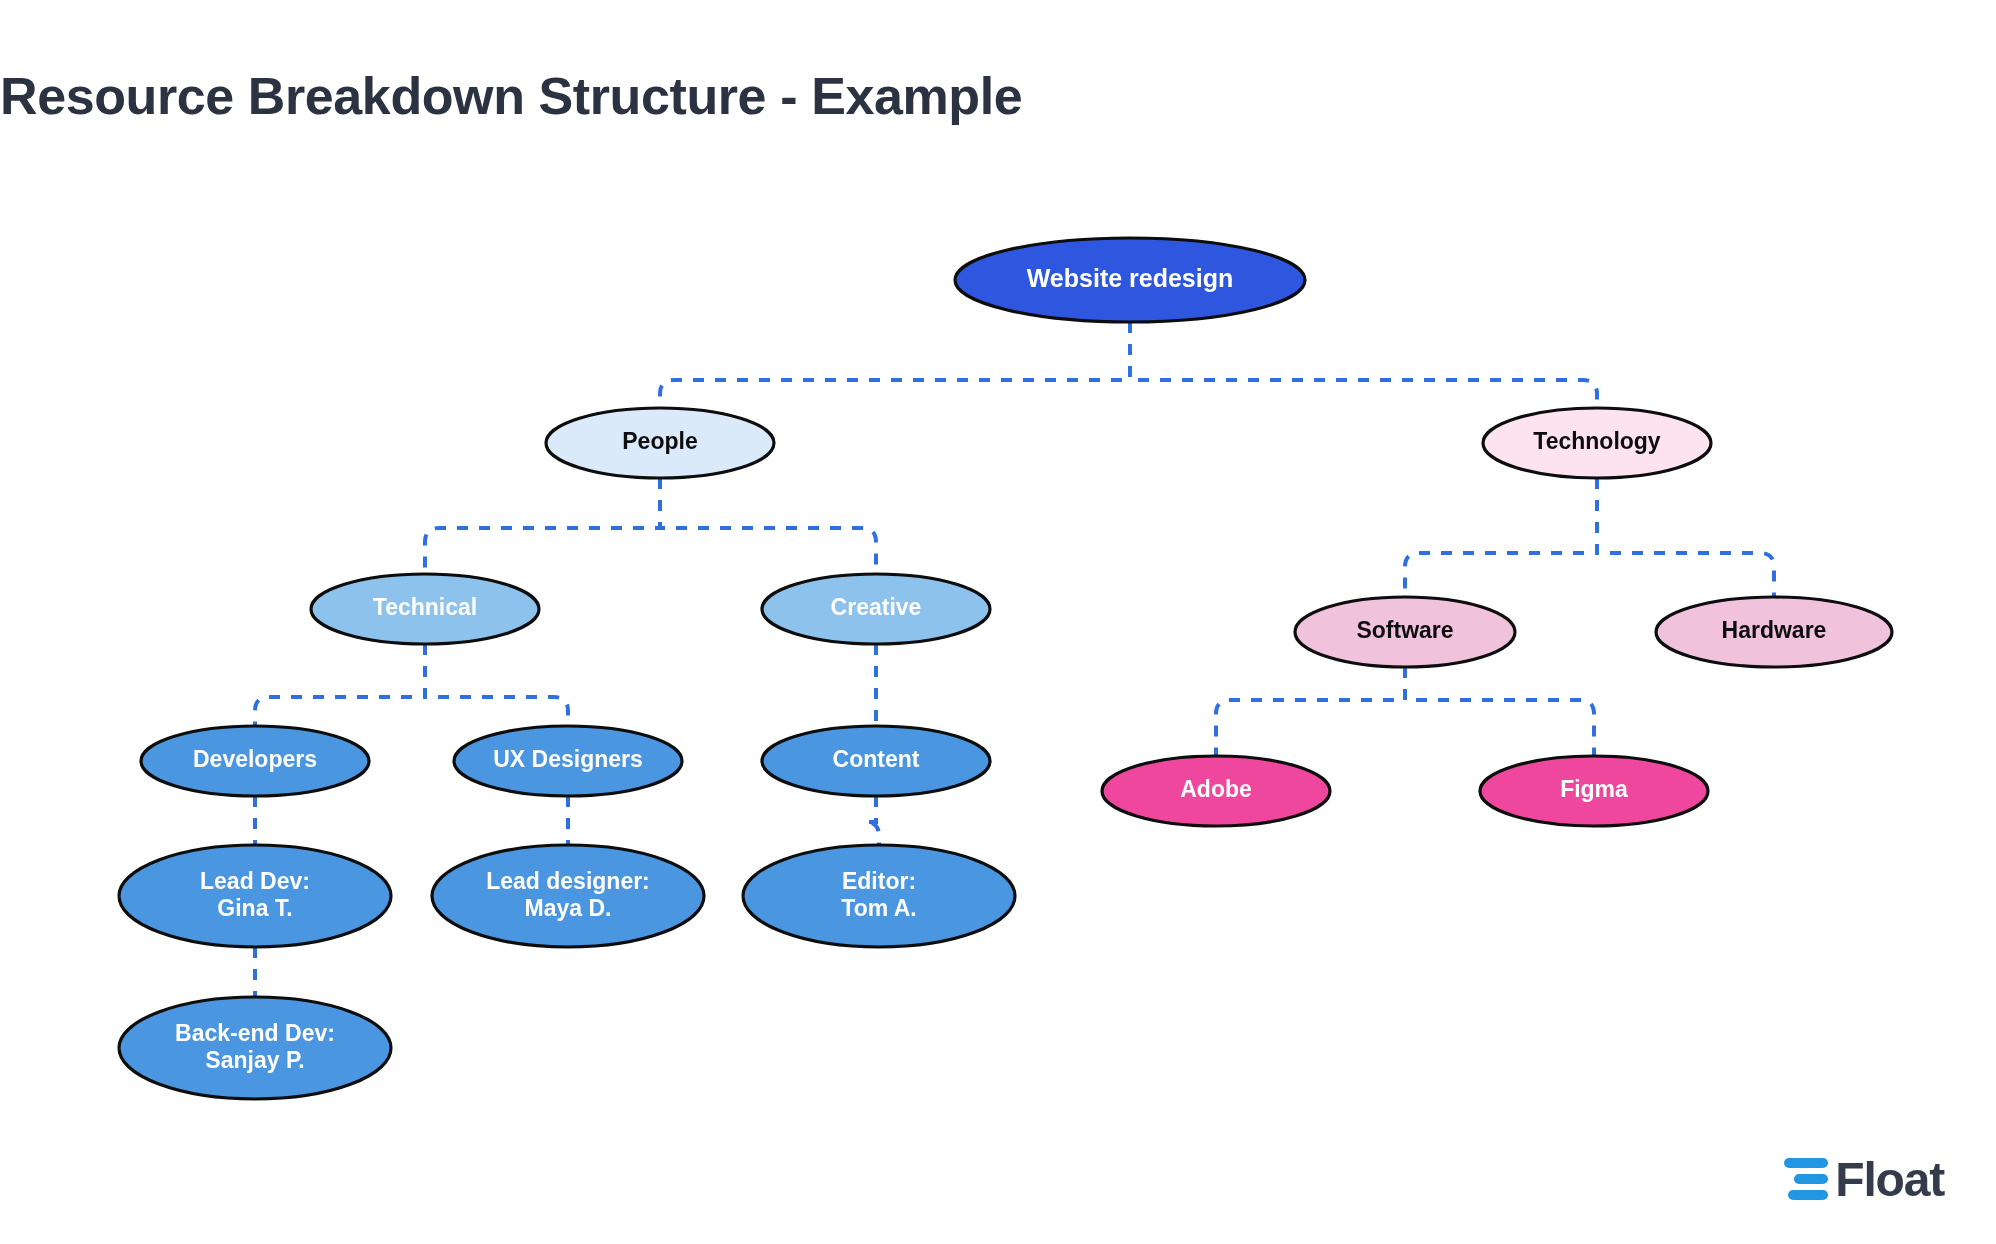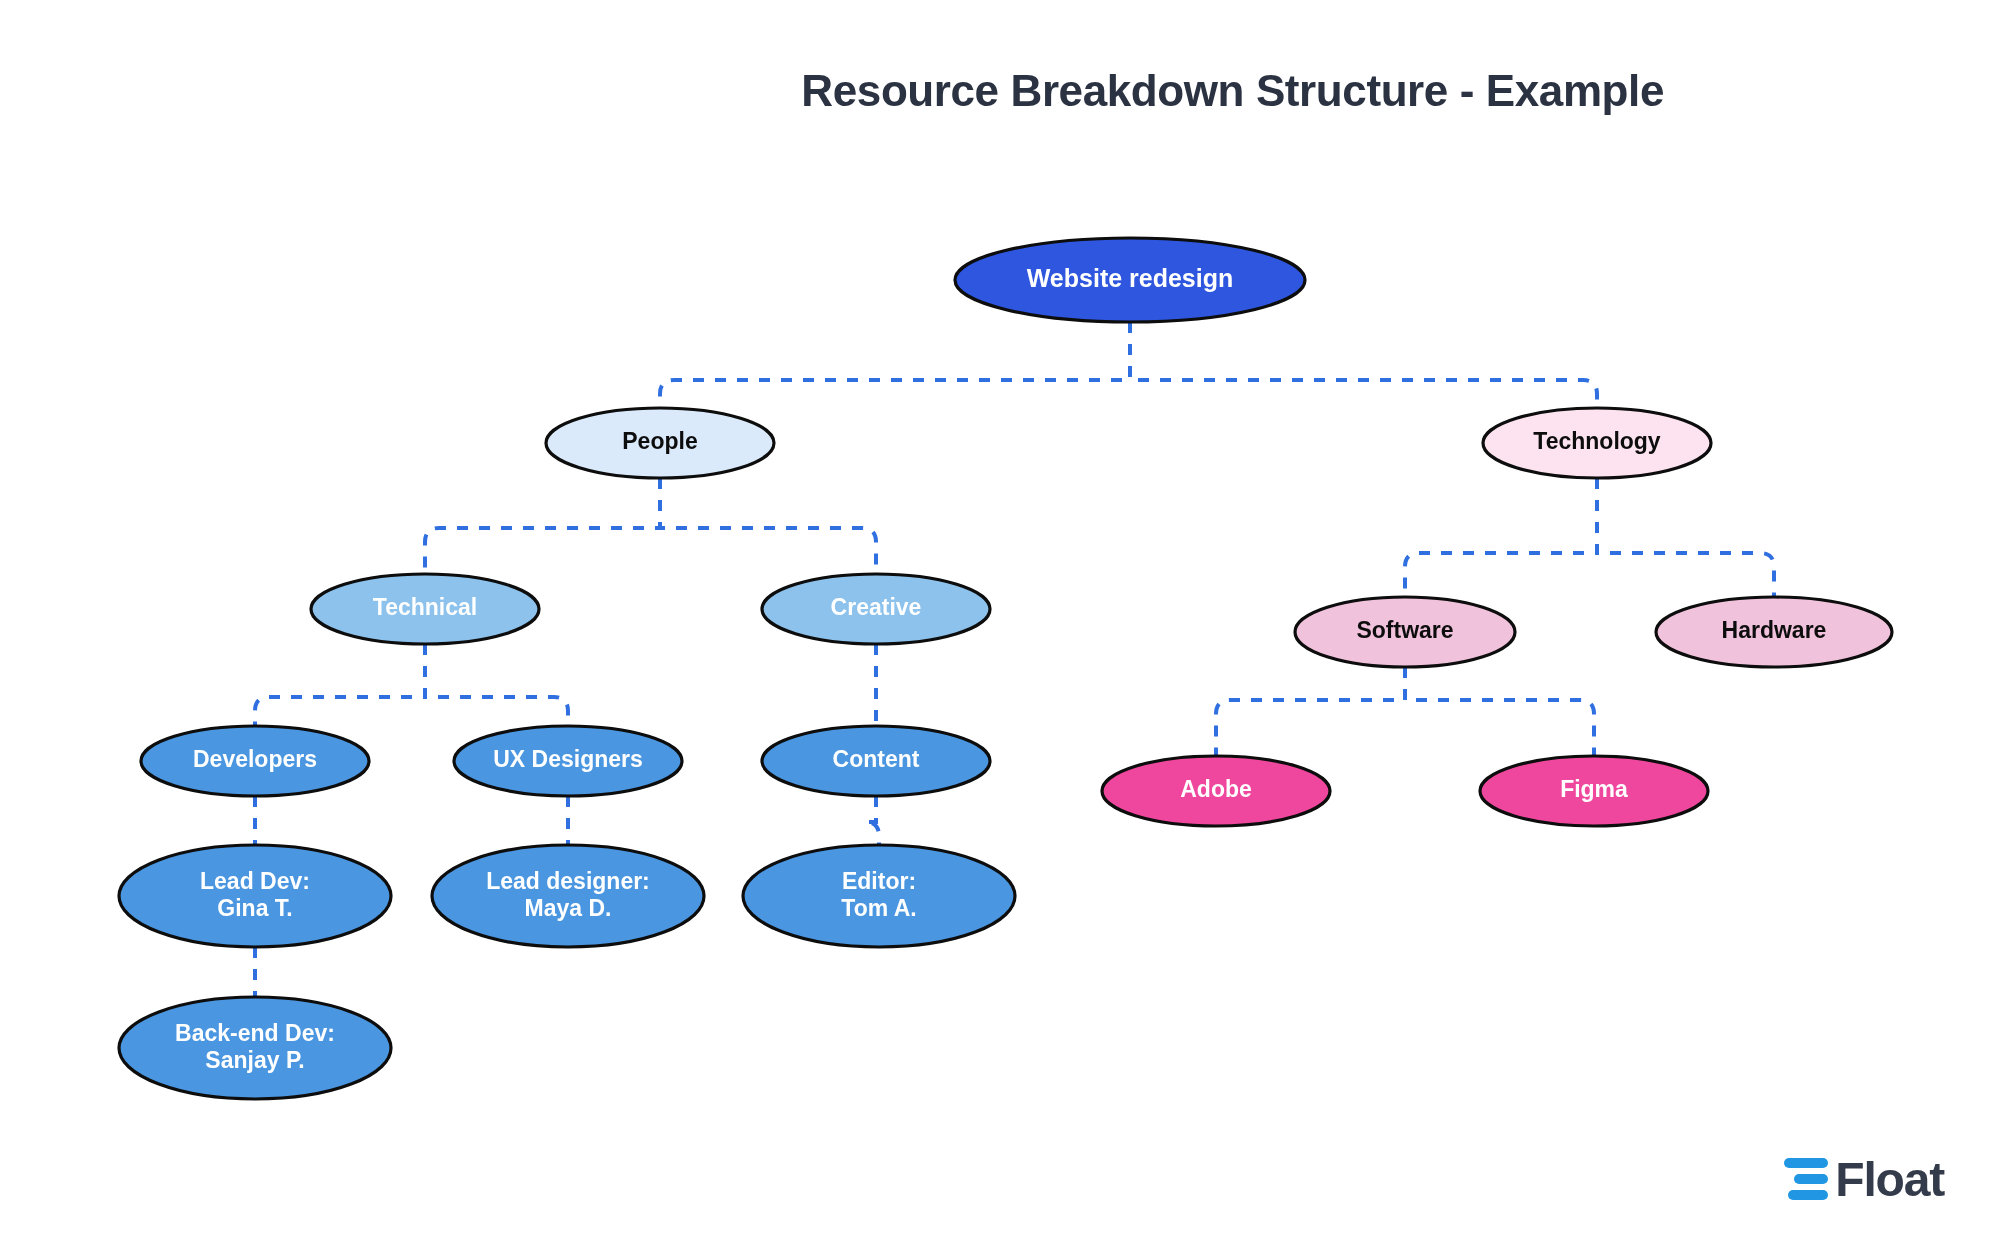--- a/index.html
+++ b/index.html
@@ -22,23 +22,23 @@
     top: 0;
     width: 1996px;
     height: 1244px;
   }
 
   .page-title {
     position: absolute;
     left: 0;
     top: 66px;
     width: 1664px;
-    text-align: right;
+    text-align: left;
     font-family: "Liberation Sans", sans-serif;
-    font-size: 44px;
+    font-size: 52px;
     font-weight: bold;
     letter-spacing: -0.4px;
     color: #2B3241;
     white-space: nowrap;
   }
 
   
   .node-label {
     font-family: "Liberation Sans", sans-serif;
     font-weight: bold;

